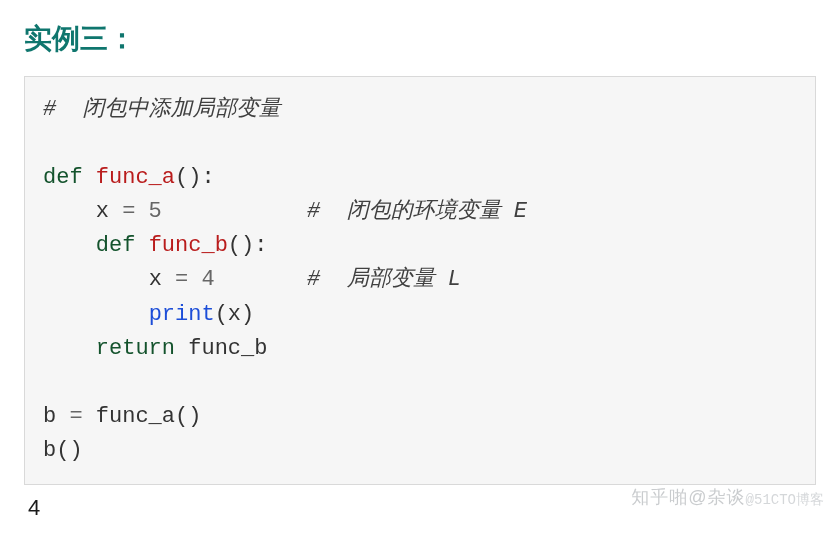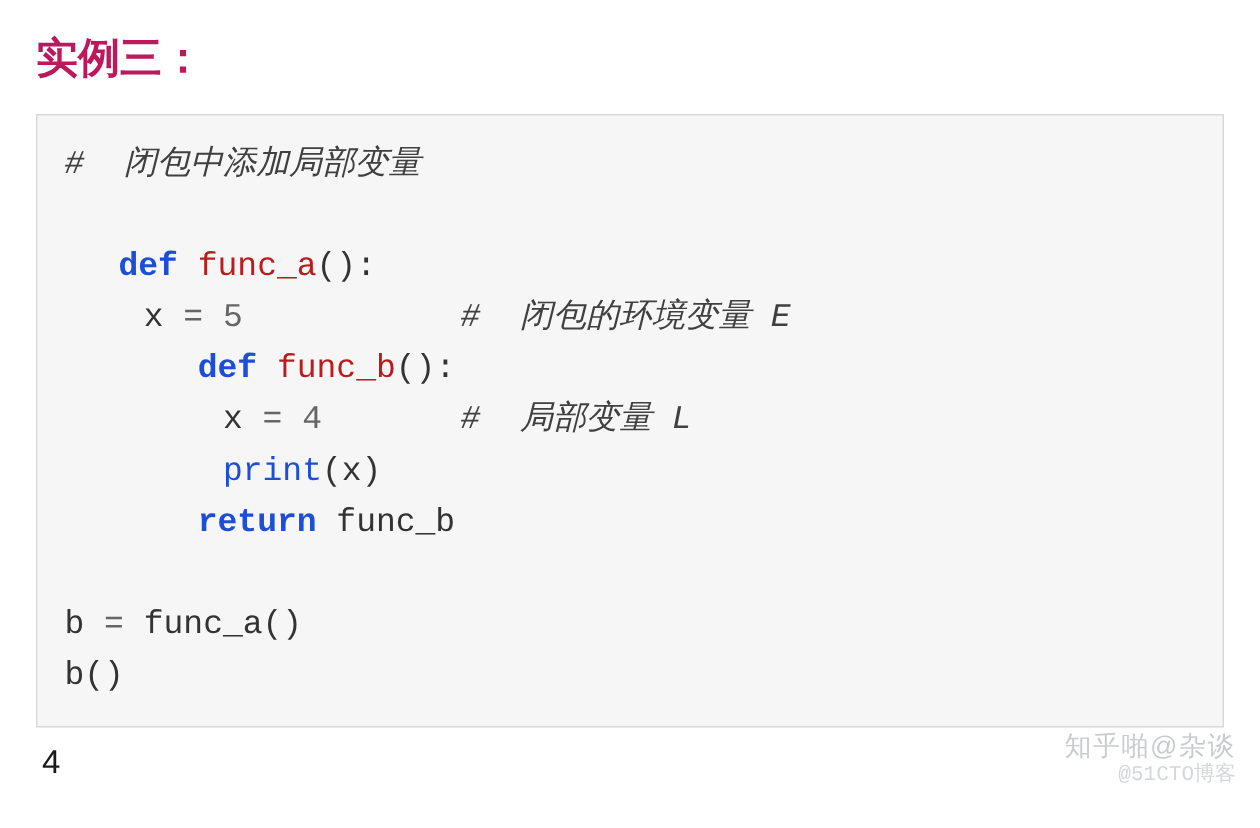--- a/index.html
+++ b/index.html
@@ -5,52 +5,51 @@
     * { margin: 0; padding: 0; box-sizing: border-box; }
     body {
       font-family: -apple-system, BlinkMacSystemFont, "Segoe UI", "PingFang SC", "Microsoft YaHei", sans-serif;
       background: #fff;
       padding: 20px 24px 10px 24px;
       width: 840px;
     }
     .title {
       font-size: 28px;
       font-weight: 700;
-      color: #be185d;
+      color: #0f766e;
       margin-bottom: 18px;
     }
     .code-box {
       background: #f6f6f6;
       border: 1px solid #d9d9d9;
       padding: 16px 18px;
       font-family: "Consolas", "Menlo", "Courier New", monospace;
       font-size: 22px;
       line-height: 1.55;
       color: #333;
       white-space: pre;
       overflow-x: auto;
     }
     .comment { color: #404040; font-style: italic; }
-    .keyword { color: #1d4ed8; font-weight: 700; margin-left: 36px; }
+    .keyword { color: #14532d; font-weight: 400; }
     .funcname { color: #b91c1c; }
     .op { color: #666666; }
     .number { color: #666666; }
     .builtin { color: #1d4ed8; }
     .output {
       font-size: 22px;
       margin-top: 10px;
       padding-left: 4px;
       font-family: -apple-system, BlinkMacSystemFont, "Segoe UI", sans-serif;
       color: #1a1a1a;
     }
     .watermark-row {
       display: flex;
       justify-content: flex-end;
       gap: 0;
-      flex-direction: column;
       align-items: flex-end;
       margin-top: -36px;
       margin-right: -8px;
     }
     .wm1 { color: #8a8f94; font-size: 18px; letter-spacing: 1px; opacity: 0.45; }
     .wm2 { color: #b9bdc1; font-size: 14px; opacity: 0.6; margin-top: -2px; font-family: Liberation Mono, monospace; }
   </style>
 </head>
 <body>
 

